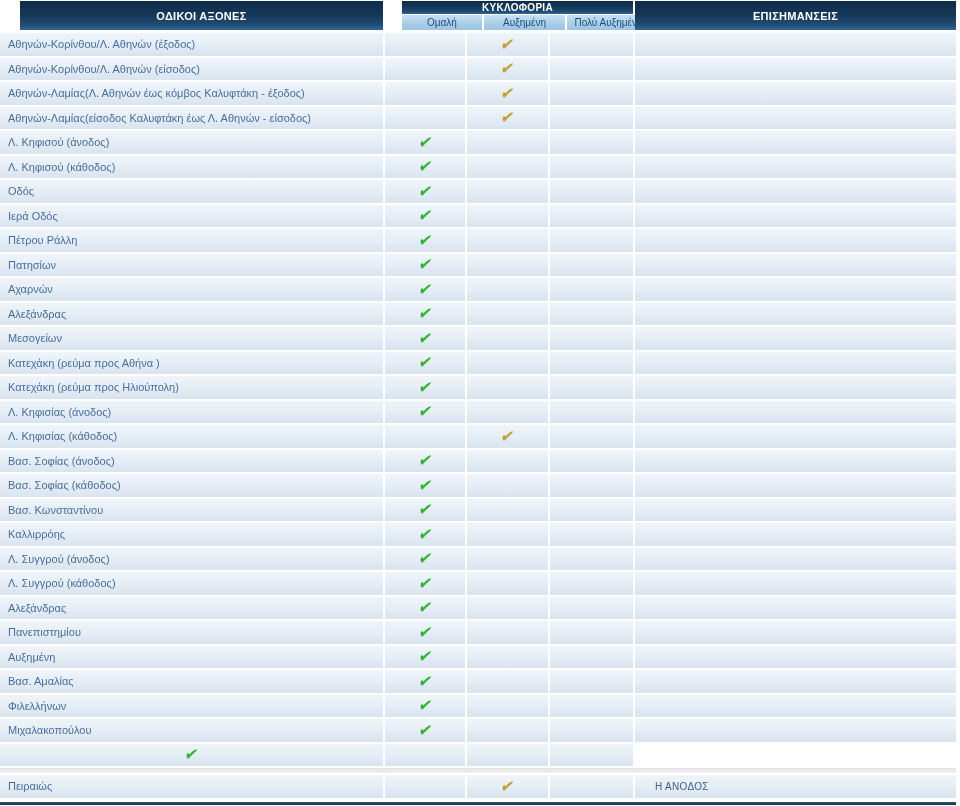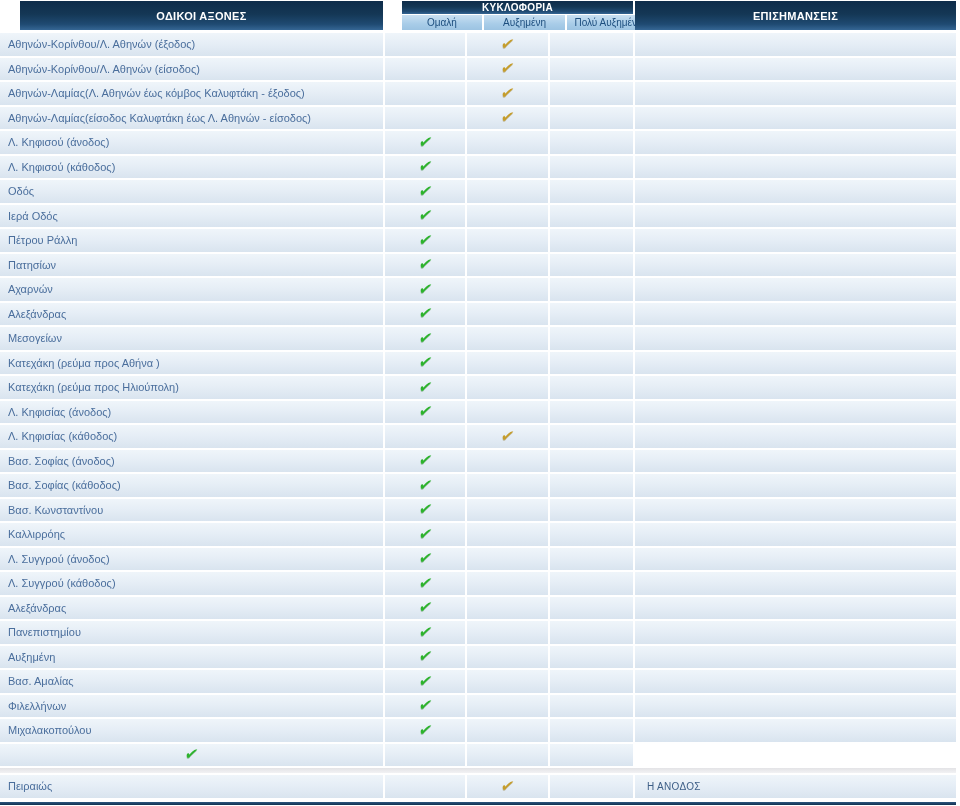--- a/index.html
+++ b/index.html
@@ -29,21 +29,21 @@
 
   
   .rows { display: block; }
   .row { display: grid; grid-template-columns: 383px 80px 81px 83px 1fr; column-gap: 2px; height: 22.5px; margin-bottom: 2px; }
   .cell {
     background: linear-gradient(180deg, #eff5fa 0%, #e6eef6 45%, #d9e4ef 100%);
     display: flex; align-items: center; overflow: hidden;
   }
   .name-cell { padding-left: 8px; color: #4a6e9c; font-size: 11px; white-space: nowrap; }
   .check-cell { justify-content: center; }
-  .remark-cell { padding-left: 12px; color: #3d5e86; font-size: 10px; letter-spacing: 0.3px; }
+  .remark-cell { padding-left: 20px; color: #3d5e86; font-size: 10px; letter-spacing: 0.3px; }
 
   .check { font-size: 15px; font-weight: bold; line-height: 1; transform: skewX(-14deg) translateY(-1px); }
   .check.normal { color: #2cb32c; text-shadow: 0 1px 0 rgba(20,110,20,0.35); }
   .check.increased { color: #c59d2b; text-shadow: 0 1px 0 rgba(130,100,15,0.35); }
 
   .spacer { height: 5px; background: linear-gradient(180deg, #e3e3e6 0%, #f2f2f4 100%); margin-bottom: 2px; }
 
   .bottom-bar {
     height: 3px; margin-top: 4px;
     background: linear-gradient(180deg, #2c567f 0%, #11304f 100%);

